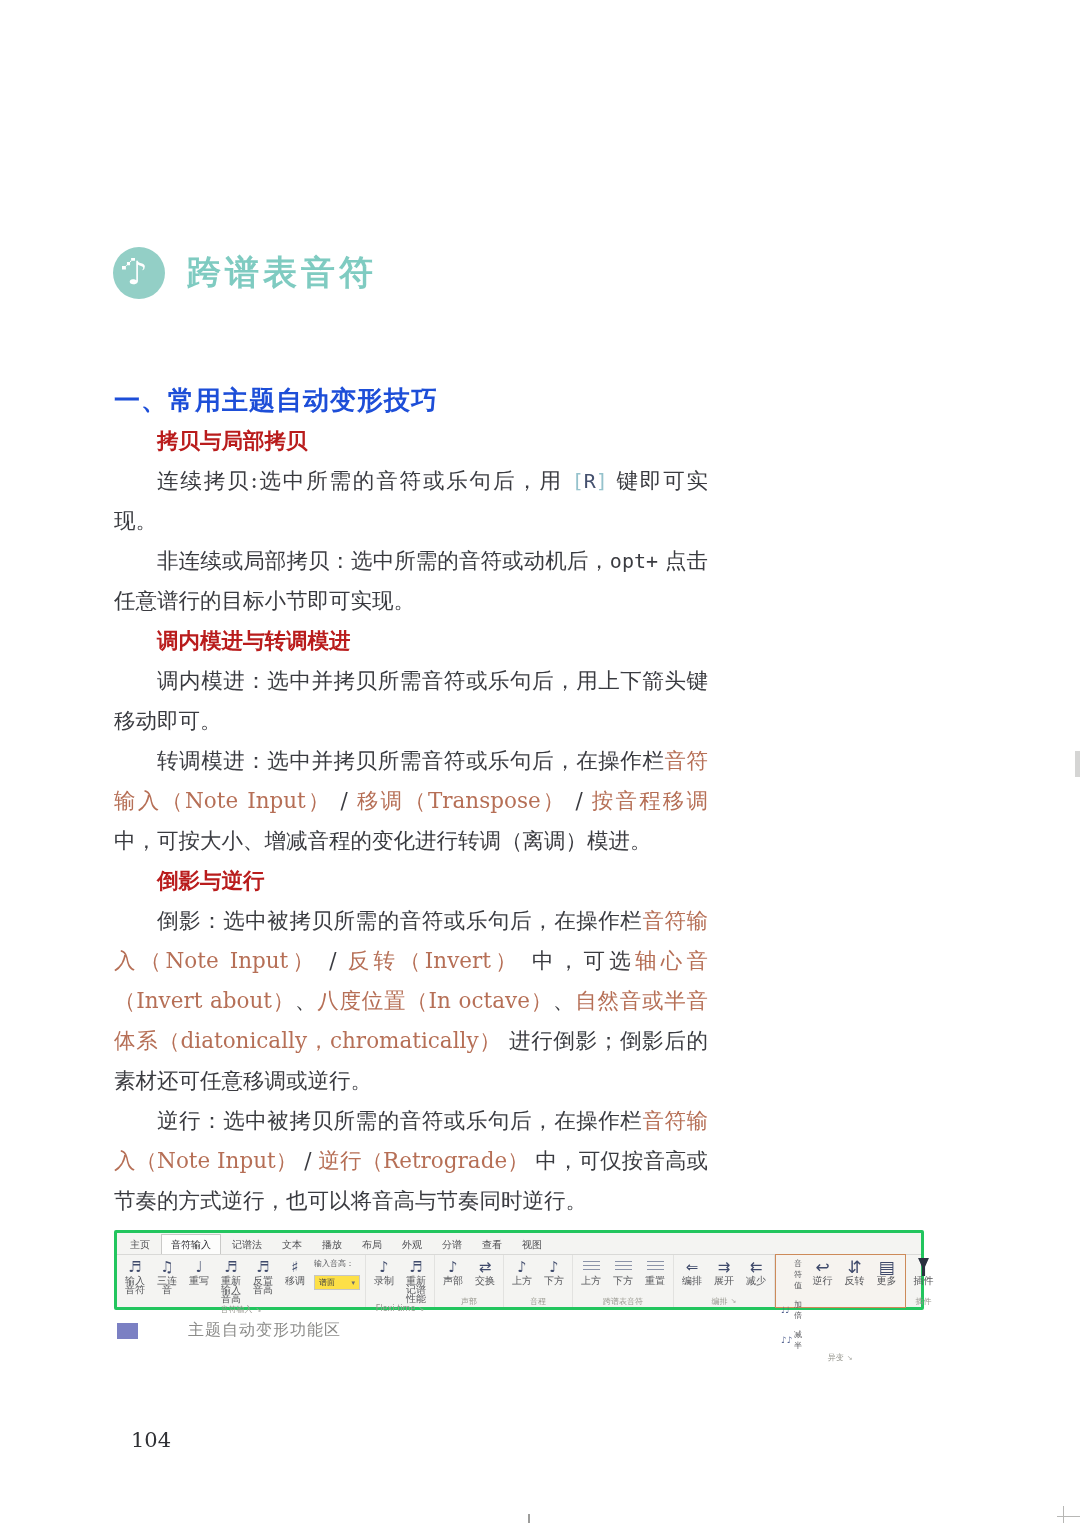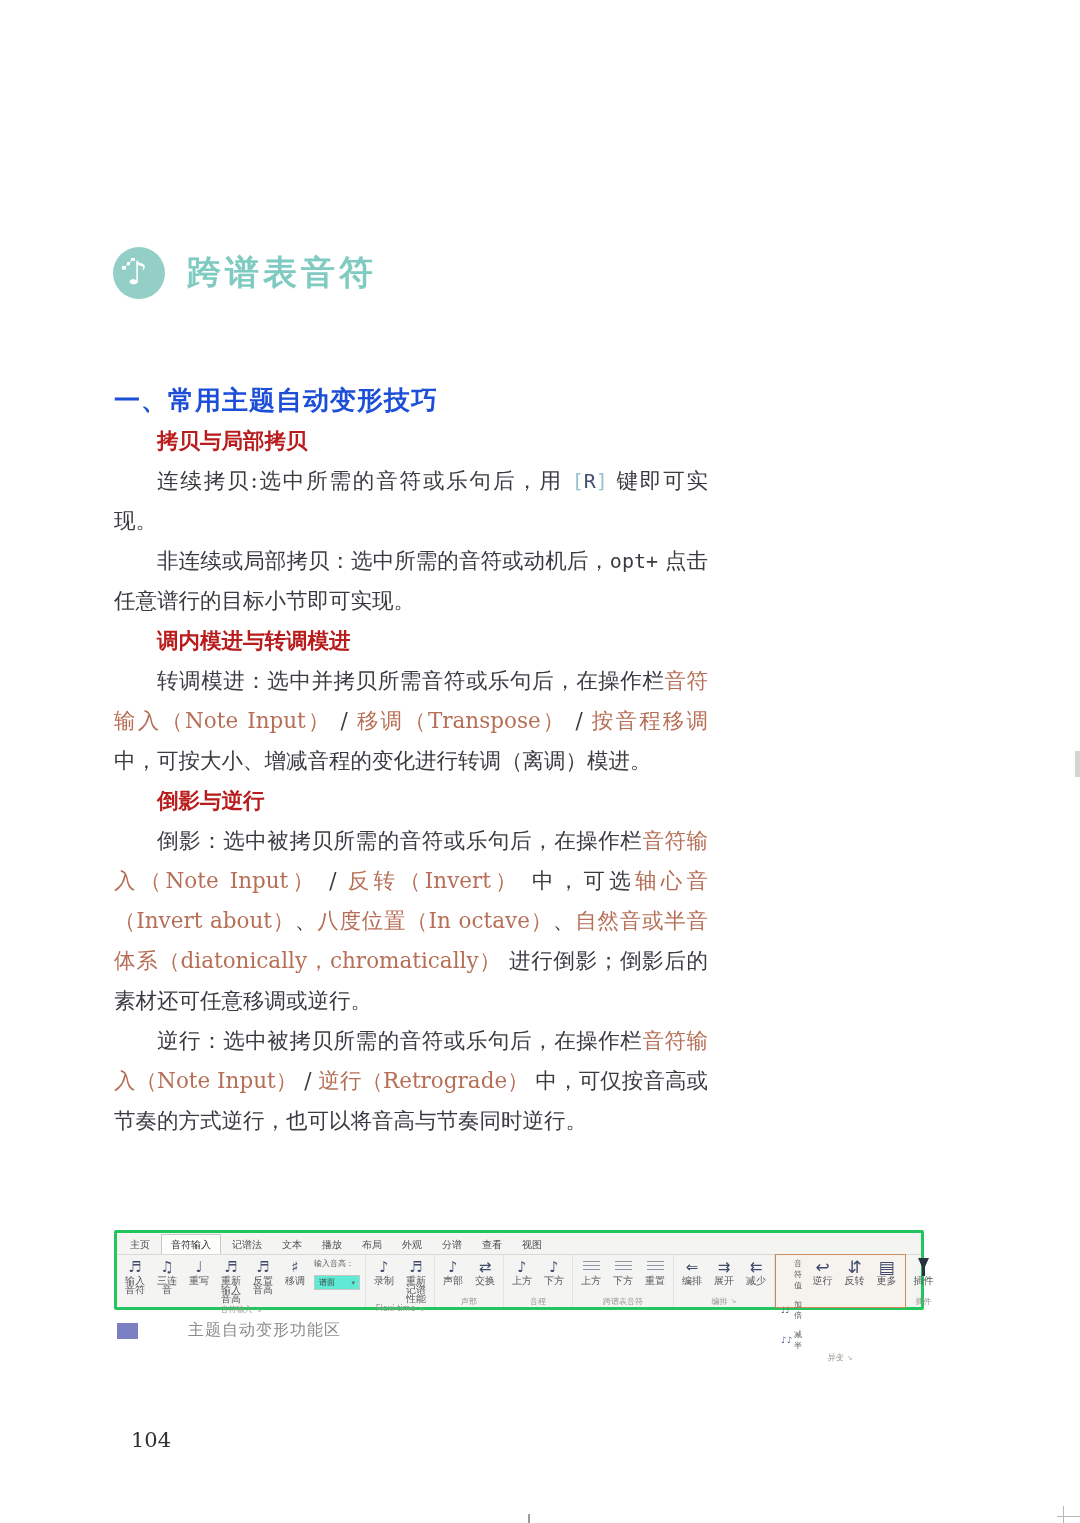--- a/index.html
+++ b/index.html
@@ -45,21 +45,21 @@
   .rbtns{display:flex;align-items:flex-start;gap:2px;flex:1;}
   .rbtn{display:flex;flex-direction:column;align-items:center;justify-content:flex-start;
         min-width:26px;padding:1px 2px;cursor:default;}
   .ric{font-size:15px;line-height:18px;height:18px;color:#3f4a6b;}
   .rlbl{font-size:10px;line-height:9px;color:#55565a;text-align:center;max-width:52px;}
   .rglabel{height:12px;font-size:8px;color:#97978f;text-align:center;display:flex;
            align-items:center;justify-content:center;gap:3px;}
   .launcher{font-size:7px;color:#a5a5a0;}
   .rextra{display:flex;flex-direction:column;align-items:flex-start;padding:1px 2px;gap:6px;}
   .rexlbl{font-size:8px;color:#55565a;}
-  .rsel{display:flex;align-items:center;gap:4px;border:1px solid #c6c6c4;background:#5eead4;
+  .rsel{display:flex;align-items:center;gap:4px;border:1px solid #c6c6c4;background:#fde047;
         font-size:8px;color:#3c3c40;padding:1px 4px;min-width:36px;justify-content:space-between;}
   .caret{font-size:7px;color:#6a6a6e;}
   .ic-staff{display:block;width:17px;height:12px;margin:3px 0;
             background:repeating-linear-gradient(#8b93a8 0 1px,transparent 1px 4px);}
   .ic-plug{display:block;width:13px;height:18px;background:#2a3140;
            clip-path:polygon(8% 0,92% 0,62% 48%,62% 100%,38% 100%,38% 48%);}
   .rstack{display:flex;flex-direction:column;justify-content:center;gap:8px;padding:1px 2px;}
   .rstrow{display:flex;align-items:center;gap:3px;font-size:8px;color:#55565a;cursor:default;}
   .rstrow .stic{font-size:9px;color:#4a5a8a;min-width:10px;}
   .rbtn.big .ric{font-size:17px;}
@@ -93,20 +93,21 @@
     <div class="chap-title">跨谱表音符</div>
   </div>
 
   <div class="sec-h">一、常用主题自动变形技巧</div>
 
   <div class="body">
     <div class="sub">拷贝与局部拷贝</div>
     <p><span class="seg-n">连续拷贝:选中所需的音符或乐句后，用 </span><span class="seg-k">[</span><span class="seg-kr">R</span><span class="seg-k">]</span><span class="seg-n"> 键即可实现。</span></p>
     <p><span class="seg-n">非连续或局部拷贝：选中所需的音符或动机后，</span><span class="seg-m">opt+</span><span class="seg-n"> 点击任意谱行的目标小节即可实现。</span></p>
     <div class="sub">调内模进与转调模进</div>
+    <p><span class="seg-n">调内模进：选中并拷贝所需音符或乐句后，用上下箭头键移动即可。</span></p>
     <p><span class="seg-n">转调模进：选中并拷贝所需音符或乐句后，在操作栏</span><span class="seg-a">音符输入（Note Input）</span><span class="seg-n"> / </span><span class="seg-a">移调（Transpose）</span><span class="seg-n"> / </span><span class="seg-a">按音程移调</span><span class="seg-n">中，可按大小、增减音程的变化进行转调（离调）模进。</span></p>
     <div class="sub">倒影与逆行</div>
     <p><span class="seg-n">倒影：选中被拷贝所需的音符或乐句后，在操作栏</span><span class="seg-a">音符输入（Note Input）</span><span class="seg-n"> / </span><span class="seg-a">反转（Invert）</span><span class="seg-n"> 中，可选</span><span class="seg-a">轴心音（Invert about）</span><span class="seg-n">、</span><span class="seg-a">八度位置（In octave）</span><span class="seg-n">、</span><span class="seg-a">自然音或半音体系（diatonically，chromatically）</span><span class="seg-n"> 进行倒影；倒影后的素材还可任意移调或逆行。</span></p>
     <p><span class="seg-n">逆行：选中被拷贝所需的音符或乐句后，在操作栏</span><span class="seg-a">音符输入（Note Input）</span><span class="seg-n"> / </span><span class="seg-a">逆行（Retrograde）</span><span class="seg-n"> 中，可仅按音高或节奏的方式逆行，也可以将音高与节奏同时逆行。</span></p>
   </div>
 
   <div class="ribbon">
     <div class="rtabs">
       <span class="rtab">主页</span>
       <span class="rtab active">音符输入</span>

